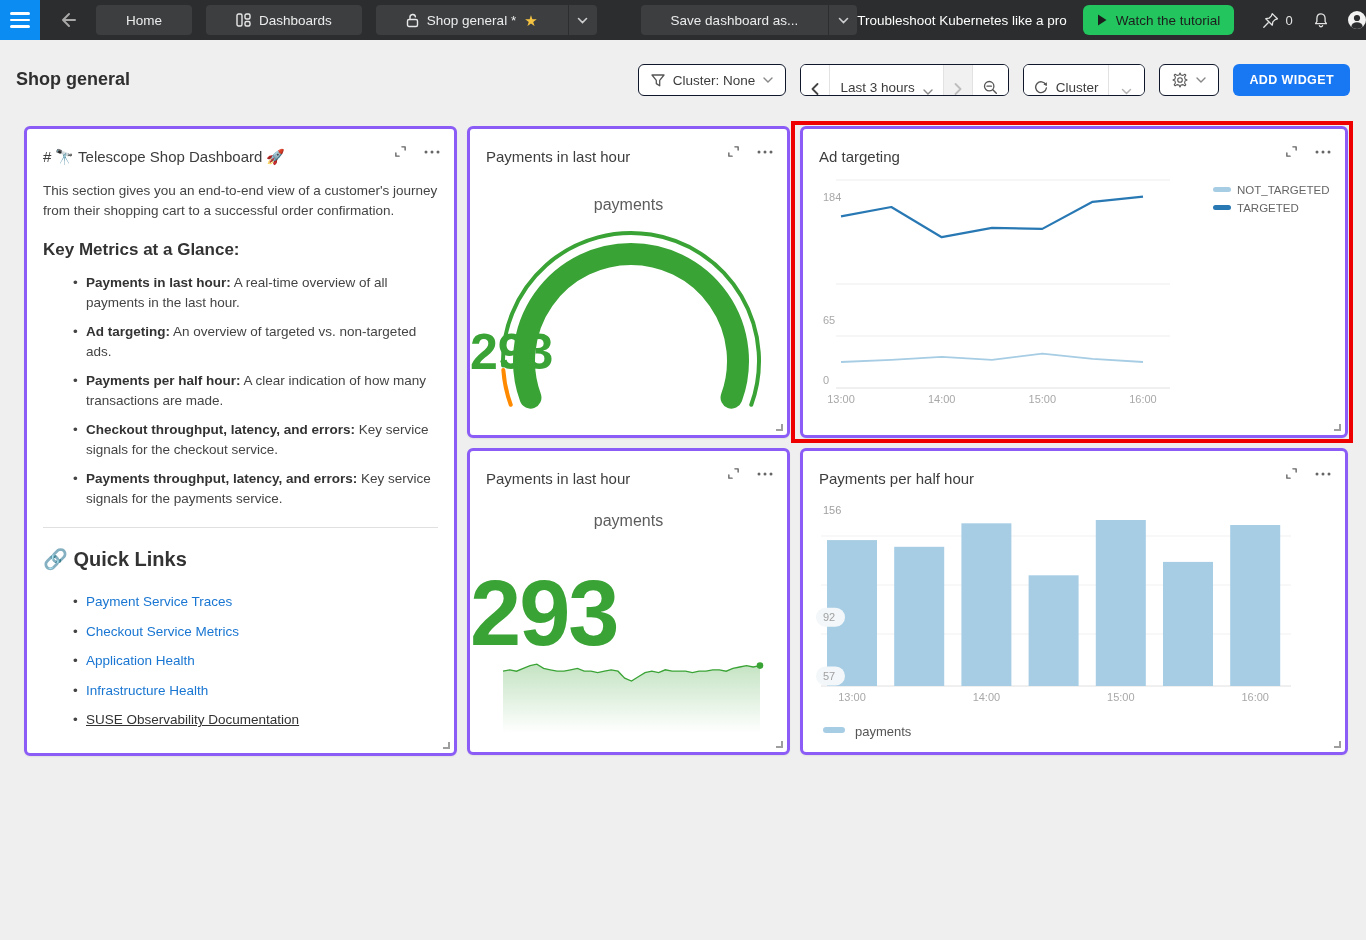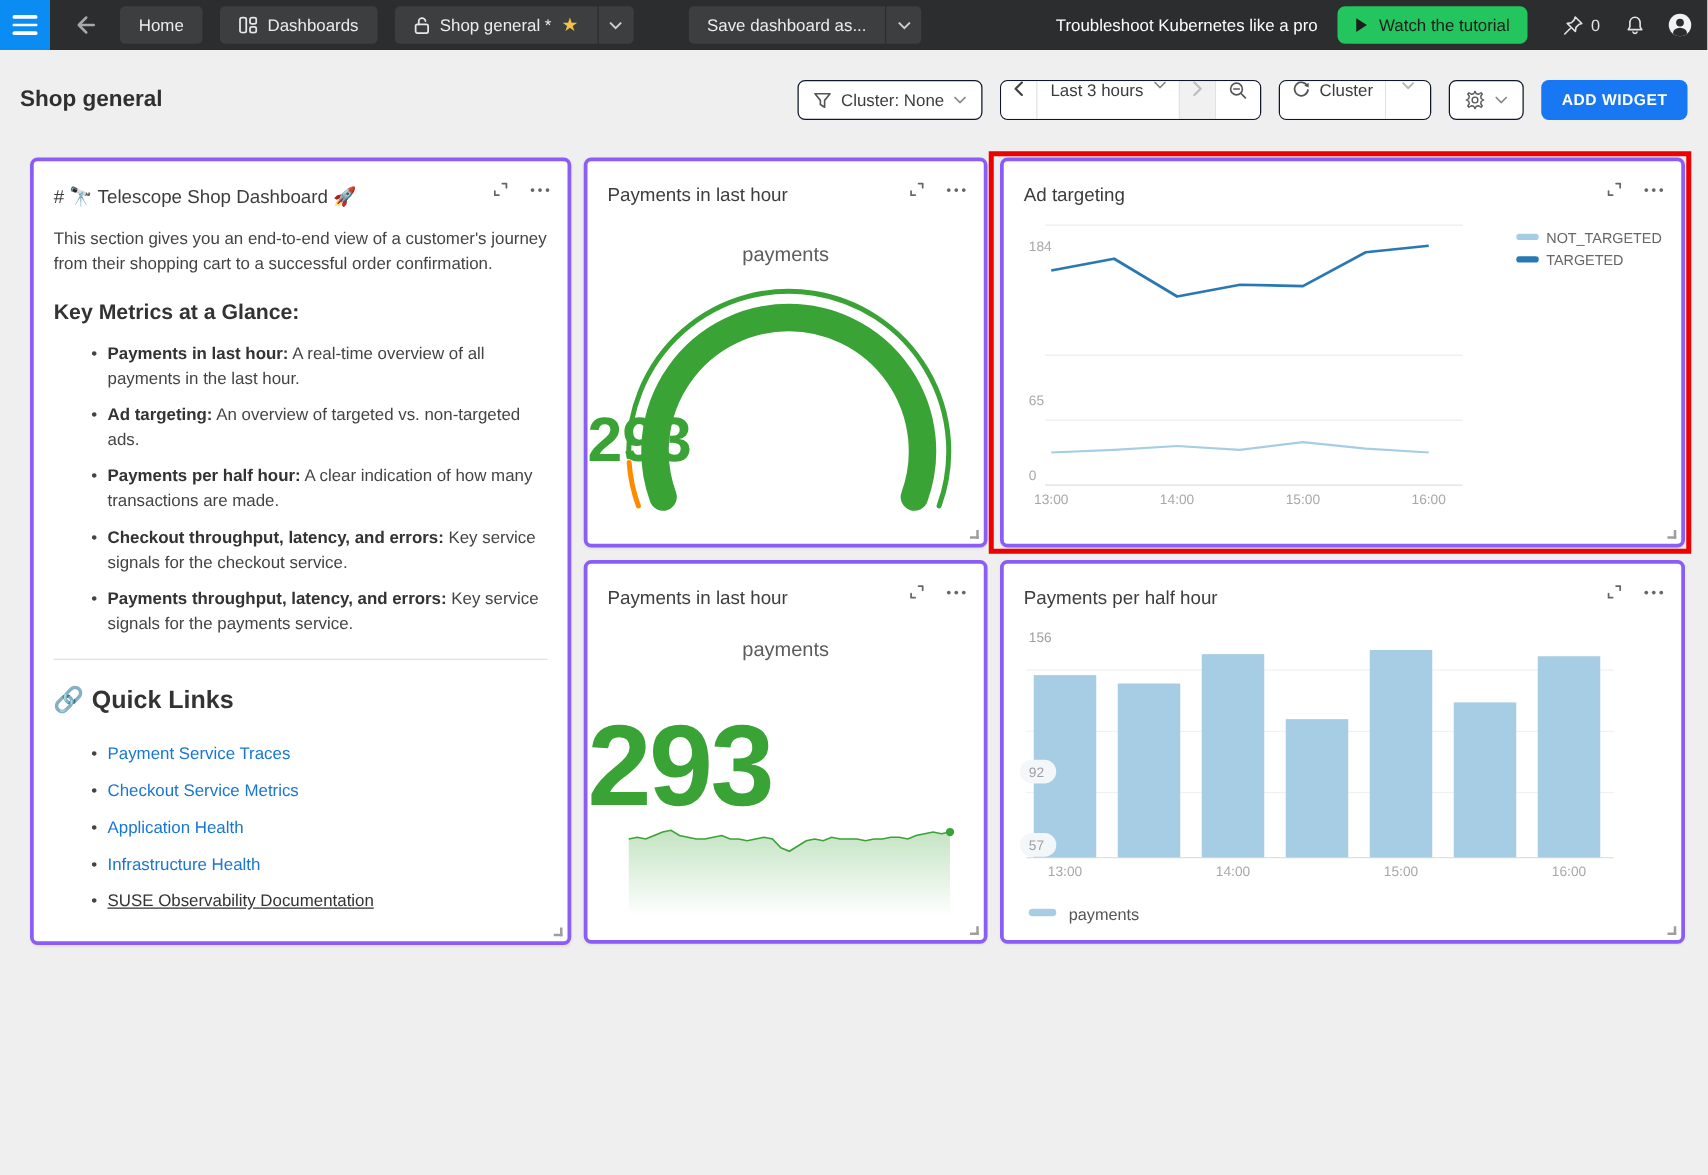--- a/index.html
+++ b/index.html
@@ -6,36 +6,36 @@
   html,body{width:1366px;height:940px}
   body{font-family:"Liberation Sans",sans-serif;background:#efefef;position:relative;overflow:hidden;-webkit-font-smoothing:antialiased}
   button{font-family:inherit;border:none;background:none;cursor:pointer}
 
   
   .topnav{position:absolute;top:0;left:0;width:1366px;height:40px;background:#2c2d2e;display:flex;align-items:center;z-index:20}
   .hamburger{width:40px;height:40px;background:#0a8cf2;display:flex;flex-direction:column;justify-content:center;align-items:center;gap:4px;flex:none}
   .hamburger span{display:block;width:20px;height:2.5px;background:#fff;border-radius:2px}
   .navback{width:28px;height:28px;margin-left:14px;display:flex;align-items:center;justify-content:center;flex:none}
   .navtabs{display:flex;align-items:center;gap:14px;margin-left:14px}
-  .navbtn{height:30px;background:#3c3e40;color:#ececec;font-size:13.5px;border-radius:4px;padding:0 15px;display:flex;align-items:center;gap:8px;white-space:nowrap}
+  .navbtn{height:30px;background:#3c3e40;color:#ececec;font-size:13.5px;border-radius:4px;padding:0 30px;display:flex;align-items:center;gap:8px;white-space:nowrap}
   .navgroup{display:flex;align-items:flex-start;gap:1px}
   .navgroup .navbtn.main{border-radius:4px 0 0 4px}
   .navbtn.chev{width:28px;padding:0;justify-content:center;border-radius:0 4px 4px 0}
   .star{color:#f5c342;font-size:15px;line-height:1}
   .promo{margin-left:auto;color:#fdfdfd;font-size:13.5px;margin-right:16px;white-space:nowrap}
   .tutorial{height:30px;background:#22c55e;border-radius:6px;padding:0 14px;display:flex;align-items:center;gap:9px;font-size:13.5px;color:#1d1d1d;flex:none}
   .navicon{display:flex;align-items:center;gap:6px;color:#e3e3e3;font-size:13px;padding:0 10px;height:40px}
   .avatarbtn{padding:0 12px 0 8px}
 
   
   .pagetitle{position:absolute;left:16px;top:69px;font-size:18px;font-weight:bold;color:#2f2f2f}
   .toolbar{position:absolute;top:64px;right:16px;display:flex;gap:14px;align-items:center}
   .tbtn,.tgroup{height:32px;background:#fff;border:1px solid #0f172a;border-radius:6px;display:flex;align-items:center;font-size:13.5px;color:#3c3c3c}
   .tbtn{padding:0 12px;gap:8px}
-  .tgroup .seg{height:100%;display:flex;align-items:flex-start;padding:0 10px;gap:8px;border-left:1px solid #e2e2e2;background:#fff;font-size:13.5px;color:#3c3c3c}
+  .tgroup .seg{height:100%;display:flex;align-items:flex-end;padding:0 10px;gap:8px;border-left:1px solid #e2e2e2;background:#fff;font-size:13.5px;color:#3c3c3c}
   .tgroup .seg:first-child{border-left:none;border-radius:5px 0 0 5px}
   .tgroup .seg:last-child{border-radius:0 5px 5px 0}
   .seg.disabled{background:#f1f1f1;color:#b5b5b5}
   .addwidget{height:32px;border-radius:6px;padding:0 16px;font-size:12.5px;font-weight:bold;letter-spacing:.4px;color:#fff}
 
   
   .w{position:absolute;background:#fff;border-radius:6px;box-shadow:0 1px 2px rgba(0,0,0,.06);border:3px solid #8b5cf6}
   .wtitle{position:absolute;left:16px;top:19px;font-size:15px;font-weight:500;color:#3d3d3d;z-index:3}
   .whicons{position:absolute;top:16px;right:14px;display:flex;gap:17px;align-items:center;z-index:3}
   .whicons button{display:flex;align-items:center}

